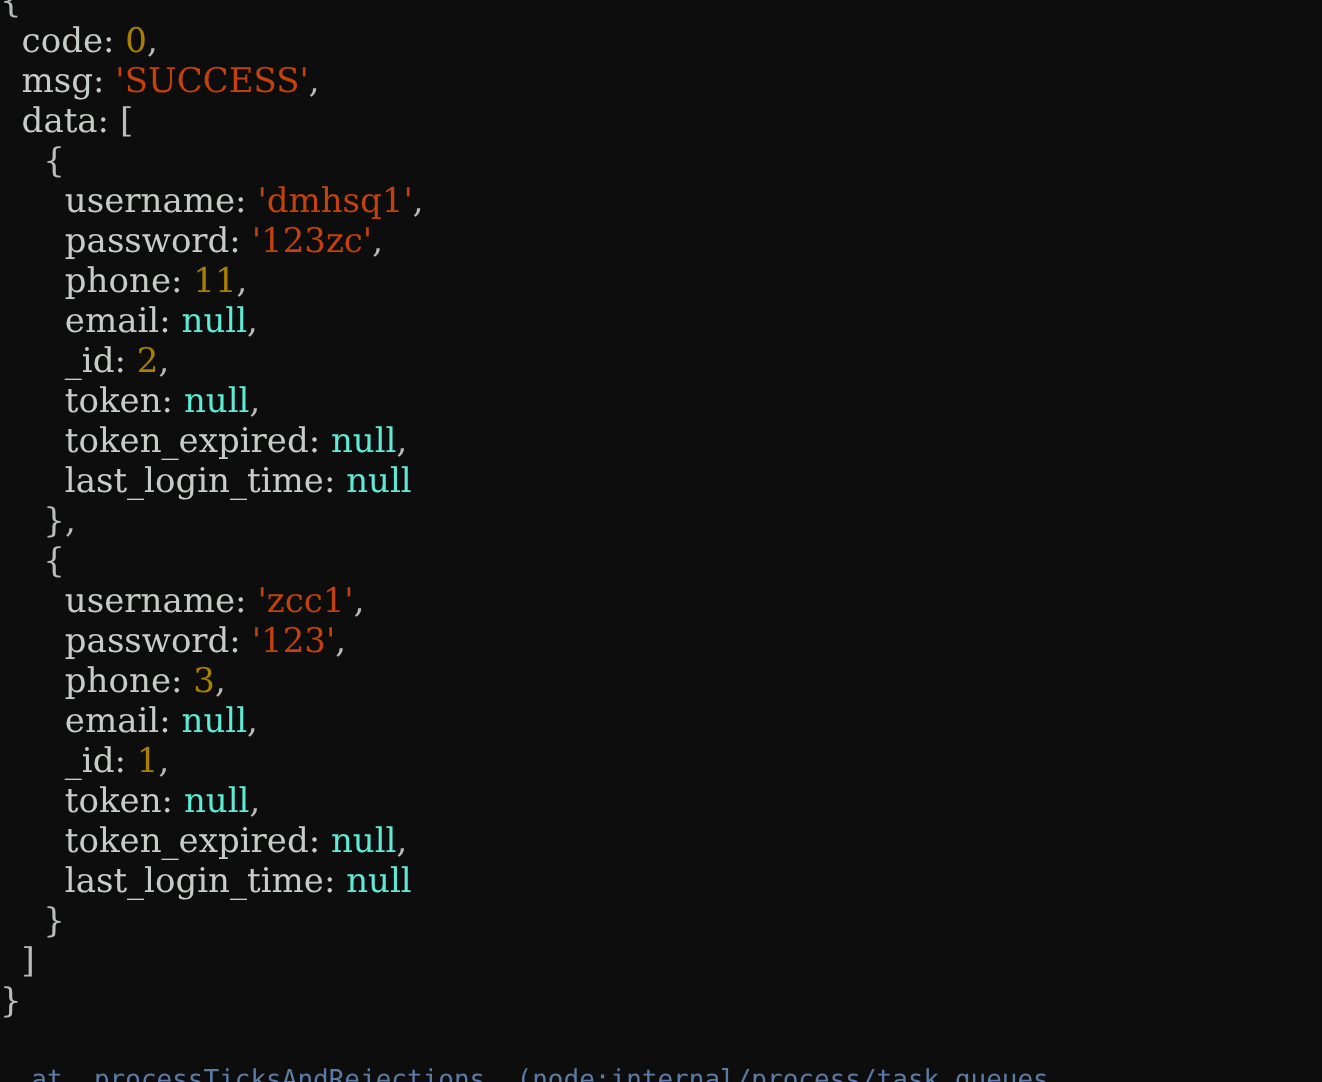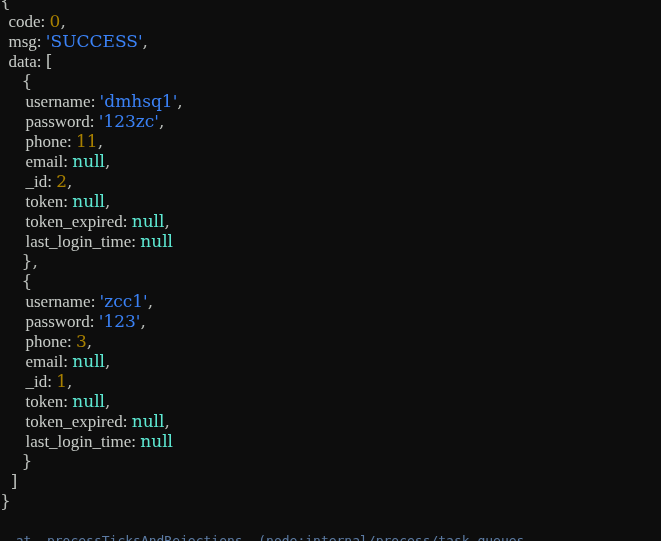--- a/index.html
+++ b/index.html
@@ -41,22 +41,22 @@
   .ln {
     display: block;
     height: 20px;
     line-height: 20px;
     white-space: pre;
     color: #c8ccc8;
   }
 
   
   .punc  { color: #b9bdb9; }
-  .key   { color: #c8ccc8; font-family: Liberation Serif, serif; }
-  .str   { color: #3b82f6; }
+  .key   { color: #c8ccc8; }
+  .str   { color: #c2410c; }
   .num   { color: #a88000; }
   .nul   { color: #5eead4; }
   .brace { color: #b9bdb9; }
 
   
   #clipline {
     position: absolute;
     left: 0;
     top: 533px;
     width: 661px;

